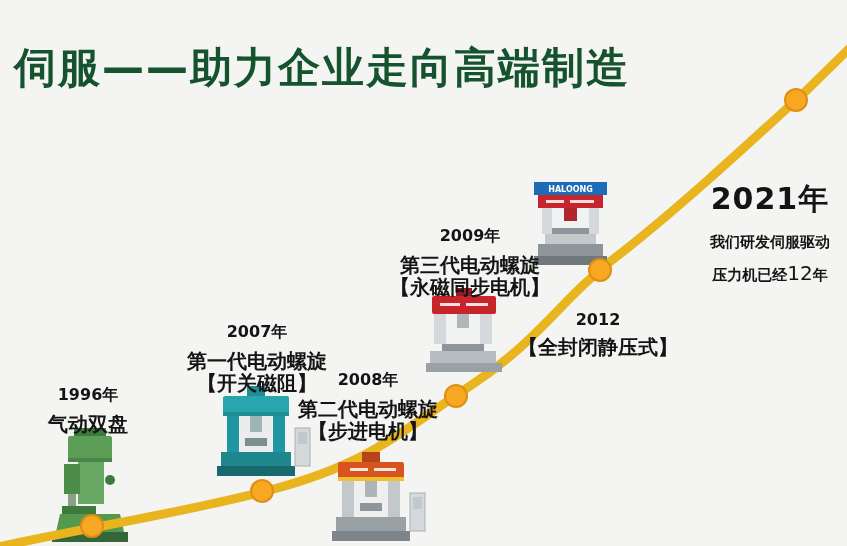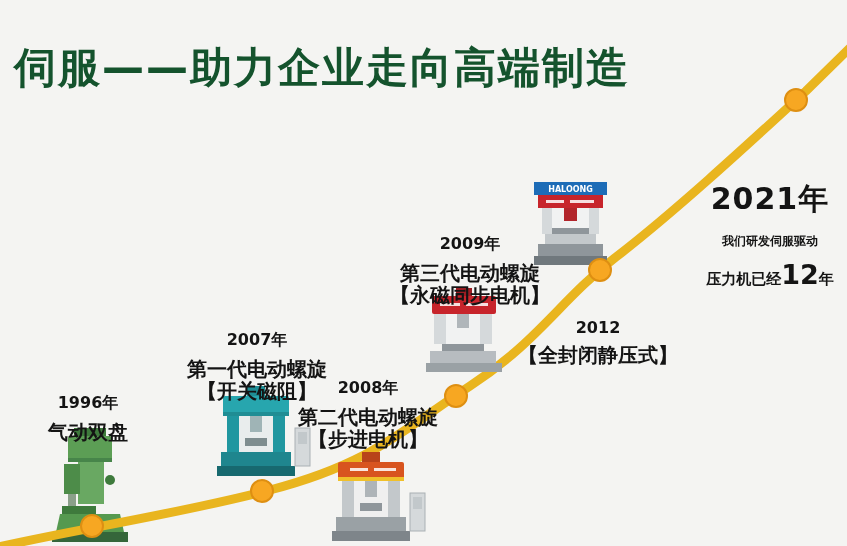--- a/index.html
+++ b/index.html
@@ -19,39 +19,39 @@
 
   .machine{position:absolute;}
   .m1996{left:52px;top:428px;width:76px;height:116px;z-index:0;}
   .m2007{left:215px;top:386px;width:96px;height:96px;z-index:2;}
   .m2008{left:330px;top:452px;width:96px;height:95px;z-index:2;}
   .m2009{left:420px;top:288px;width:90px;height:85px;z-index:2;}
   .m2012{left:528px;top:182px;width:85px;height:85px;z-index:2;}
 
   .milestone{
     position:absolute;z-index:6;transform:translateX(-50%);
-    text-align:center;white-space:nowrap;margin-top:8px;
+    text-align:center;white-space:nowrap;
   }
   .milestone .year{font-size:16px;font-weight:700;margin-bottom:7px;}
   .milestone .desc{font-size:20px;font-weight:600;line-height:22px;}
 
   .ms1996{left:88px;top:385px;}
   .ms2007{left:257px;top:322px;}
   .ms2008{left:368px;top:370px;}
   .ms2009{left:470px;top:226px;}
   .ms2012{left:598px;top:310px;}
 
   .highlight{
     position:absolute;left:770px;top:143px;z-index:6;
     transform:translateX(-50%);text-align:center;white-space:nowrap;
   }
   .highlight .year{font-size:30px;font-weight:800;letter-spacing:1px;margin-top:36px;}
-  .highlight .l1{font-size:12px;font-weight:700;margin-top:13px;}
+  .highlight .l1{font-size:15px;font-weight:700;margin-top:13px;}
   .highlight .l2{font-size:15px;font-weight:700;margin-top:9px;}
-  .highlight .big{font-size:27px;font-weight:700;}
+  .highlight .big{font-size:20px;font-weight:400;}
 </style>
 </head>
 <body>
 
 <div class="stage">
 
   <svg class="layer z1" viewBox="0 0 847 546">
     <path d="M -15 550 C 70 530, 170 516, 270 490 S 400 432, 470 386 S 560 300, 616 257 S 744 148, 806 91 L 862 36" fill="none" stroke="#E9B51F" stroke-width="9" stroke-linecap="round"></path>
   </svg>
 

